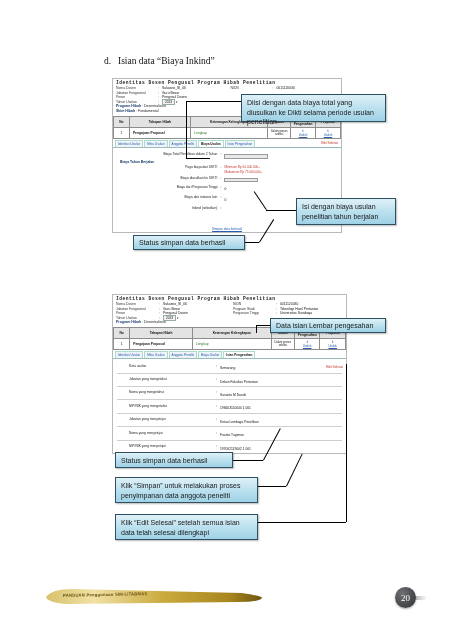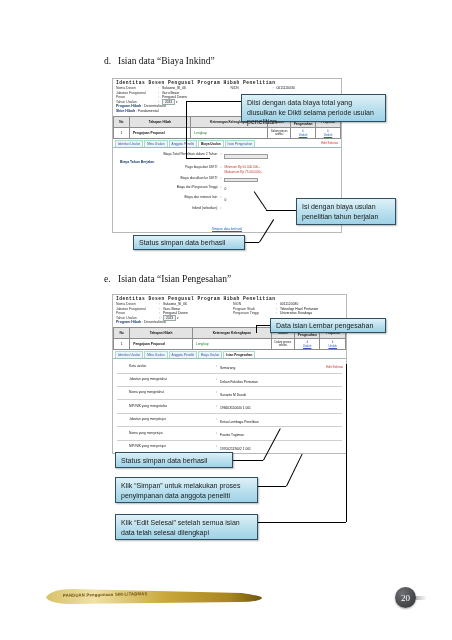--- a/index.html
+++ b/index.html
@@ -297,23 +297,20 @@
   </div>
   <div class="leader h" style="left:266px; top:210px; width:30px;"></div>
   <div class="diag" style="left:266px; top:210px; width:22px; transform:rotate(-124deg);"></div>
 
   <div class="callout" style="left:133px; top:235px; width:112px; height:15px; line-height:9px; padding:2px 5px;">
     <span>Status simpan data berhasil</span>
   </div>
   <div class="leader h" style="left:245px; top:242px; width:14px;"></div>
   <div class="diag" style="left:259px; top:242px; width:27px; transform:rotate(-58deg);"></div>
 
-  <div class="list-item" style="left:104px; top:274px;">
-    <span class="marker">e.</span><span>Isian data “Isian Pengesahan”</span>
-  </div>
 
   <div class="shot" style="left:112px; top:294px; width:235px; height:160px;">
     <div class="shot-inner">
 
       <div class="app-title">Identitas Dosen Pengusul Program Hibah Penelitian</div>
 
       <div class="idcols">
         <div class="idcol">
           <div class="idrow">
             <span class="k">Nama Dosen</span>

